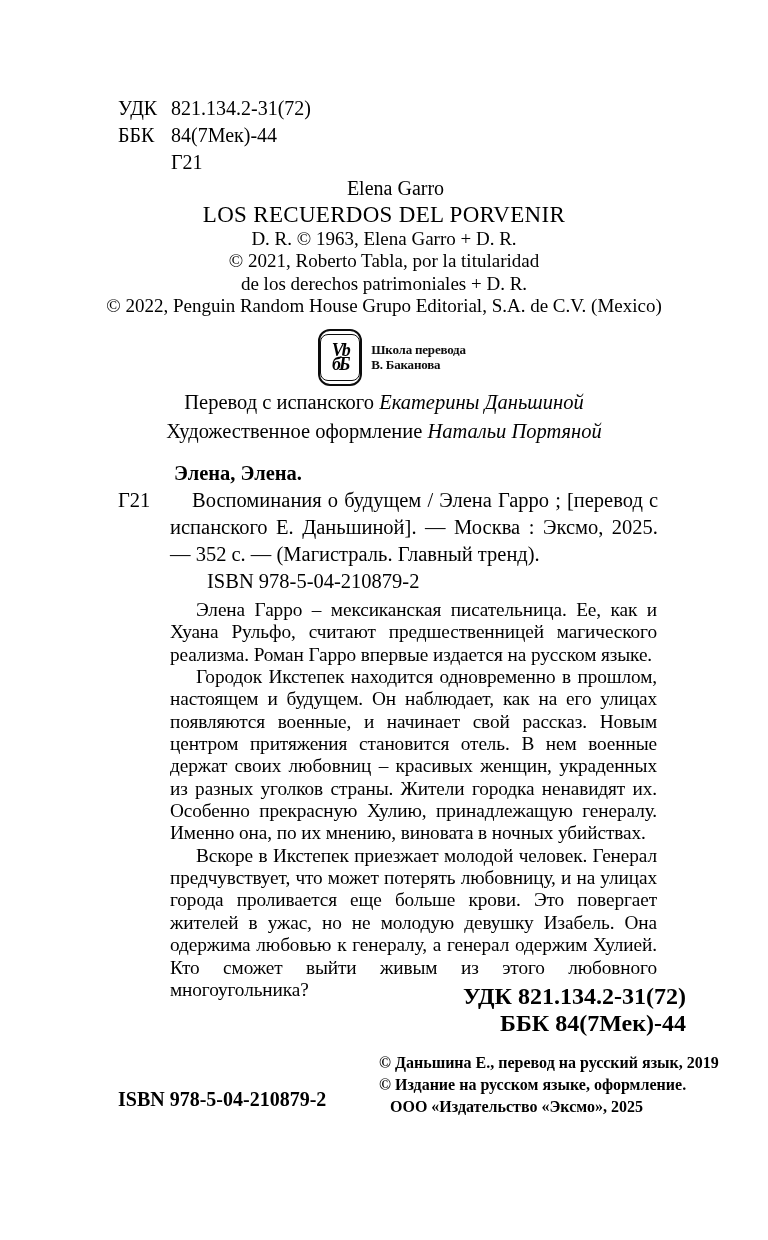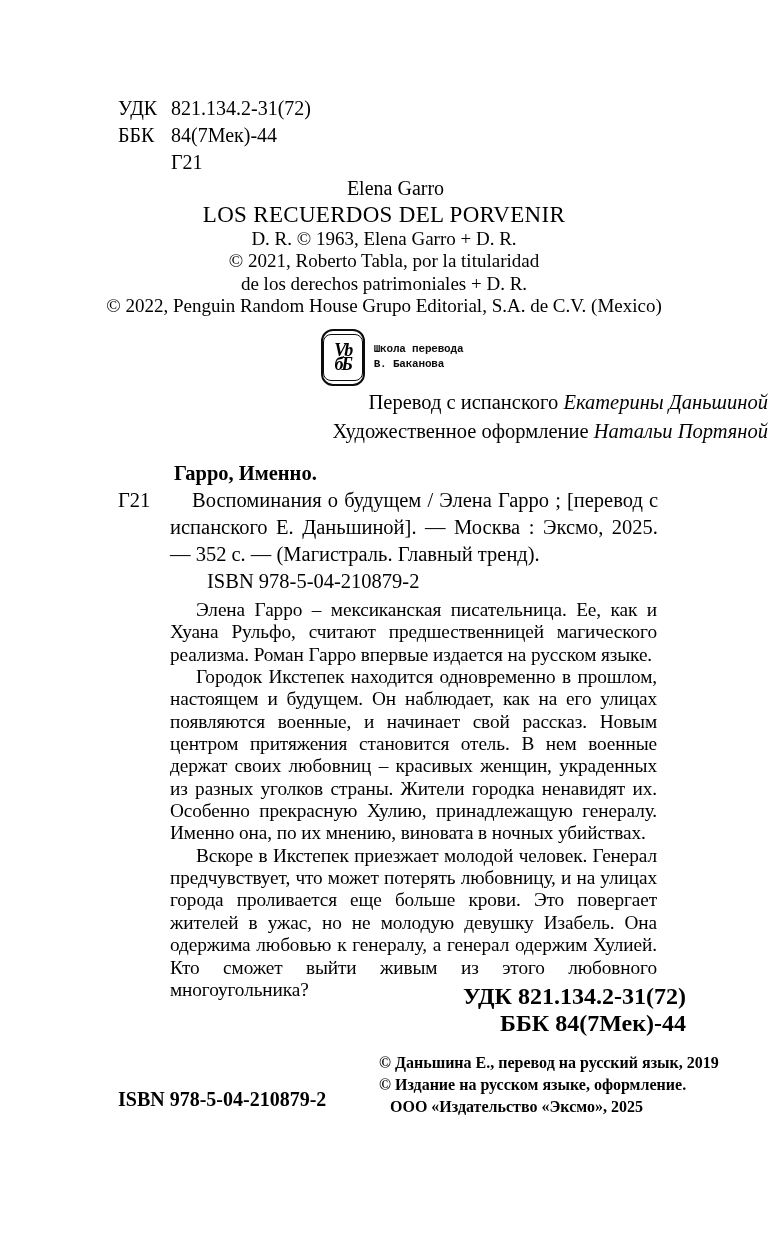--- a/index.html
+++ b/index.html
@@ -30,25 +30,25 @@
               display:flex; justify-content:center; align-items:center; gap:9px;
               transform:translateX(8px); }
   .logo-box { width:44px; height:57px; border:2.5px solid #0c0c0c; border-radius:12px;
               display:flex; align-items:center; justify-content:center; box-sizing:border-box; }
   .logo-box-inner { width:54px; height:47px; border:1.5px solid #0c0c0c; border-radius:8px;
               display:flex; flex-direction:column; align-items:center; justify-content:center;
               box-sizing:border-box; }
   .logo-monogram { font-family:"Liberation Serif", serif; font-style:italic; font-weight:bold;
               font-size:18px; line-height:14px; letter-spacing:-2px; text-align:center; }
   .logo-monogram span { display:block; }
-  .logo-caption { font-family:Liberation Mono, monospace; font-weight:bold;
-              font-size:11px; line-height:15px; letter-spacing:-0.2px; color:#0c0c0c; }
+  .logo-caption { font-family:Liberation Serif, serif; font-weight:bold;
+              font-size:13px; line-height:15px; letter-spacing:-0.2px; color:#0c0c0c; }
 
   
-  .credits { position:absolute; top:388px; left:0; width:768px; text-align:right;
+  .credits { position:absolute; top:388px; left:0; width:768px; text-align:center;
              font-size:20.5px; line-height:29px; }
   .credit-name { font-style:italic; }
 
   
   .catalog { position:absolute; top:460px; left:112px; width:546px;
              font-size:20.5px; line-height:27px; }
   .catalog-author { font-weight:bold; margin-left:62px; }
   .catalog-body { position:relative; }
   .catalog-code { position:absolute; left:6px; top:0; }
   .catalog-text { margin:0 0 0 58px; text-indent:22px; text-align:justify; }
@@ -113,21 +113,21 @@
       <div>В. Баканова</div>
     </div>
   </div>
 
   <div class="credits">
     <div><span>Перевод с испанского </span><span class="credit-name">Екатерины Даньшиной</span></div>
     <div><span>Художественное оформление </span><span class="credit-name">Натальи Портяной</span></div>
   </div>
 
   <div class="catalog">
-    <div class="catalog-author">Гарро, Именно.</div>
+    <div class="catalog-author">Элена, Элена.</div>
     <div class="catalog-body">
       <span class="catalog-code">Г21</span>
       <p class="catalog-text">Воспоминания о будущем / Элена Гарро ; [перевод с испанского Е. Даньшиной]. — Москва : Эксмо, 2025. — 352 с. — (Магистраль. Главный тренд).</p>
       <div class="catalog-isbn">ISBN 978-5-04-210879-2</div>
     </div>
   </div>
 
   <div class="annotation">
     <p>Элена Гарро – мексиканская писательница. Ее, как и Хуана Рульфо, считают предшественницей магического реализма. Роман Гарро впервые издается на русском языке.</p>
     <p>Городок Икстепек находится одновременно в прошлом, настоящем и будущем. Он наблюдает, как на его улицах появляются военные, и начинает свой рассказ. Новым центром притяжения становится отель. В нем военные держат своих любовниц – красивых женщин, украденных из разных уголков страны. Жители городка ненавидят их. Особенно прекрасную Хулию, принадлежащую генералу. Именно она, по их мнению, виновата в ночных убийствах.</p>

